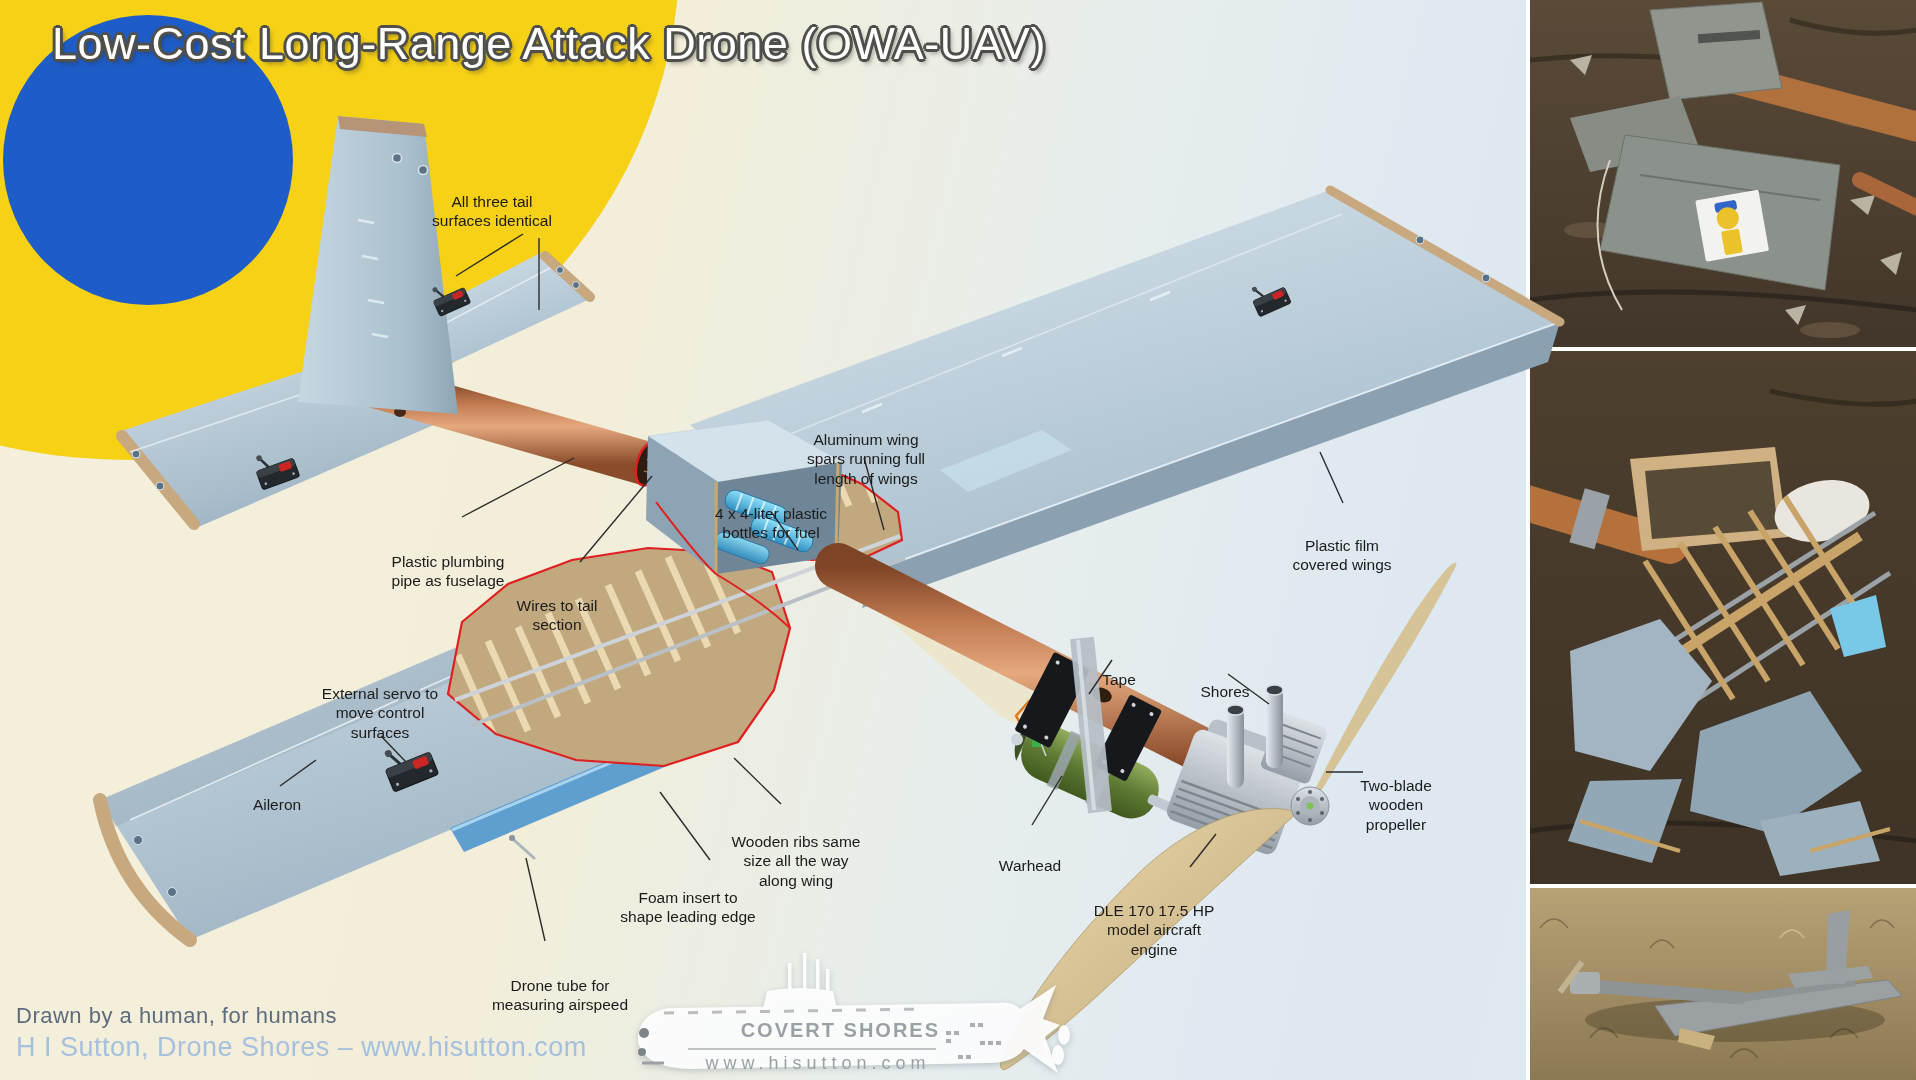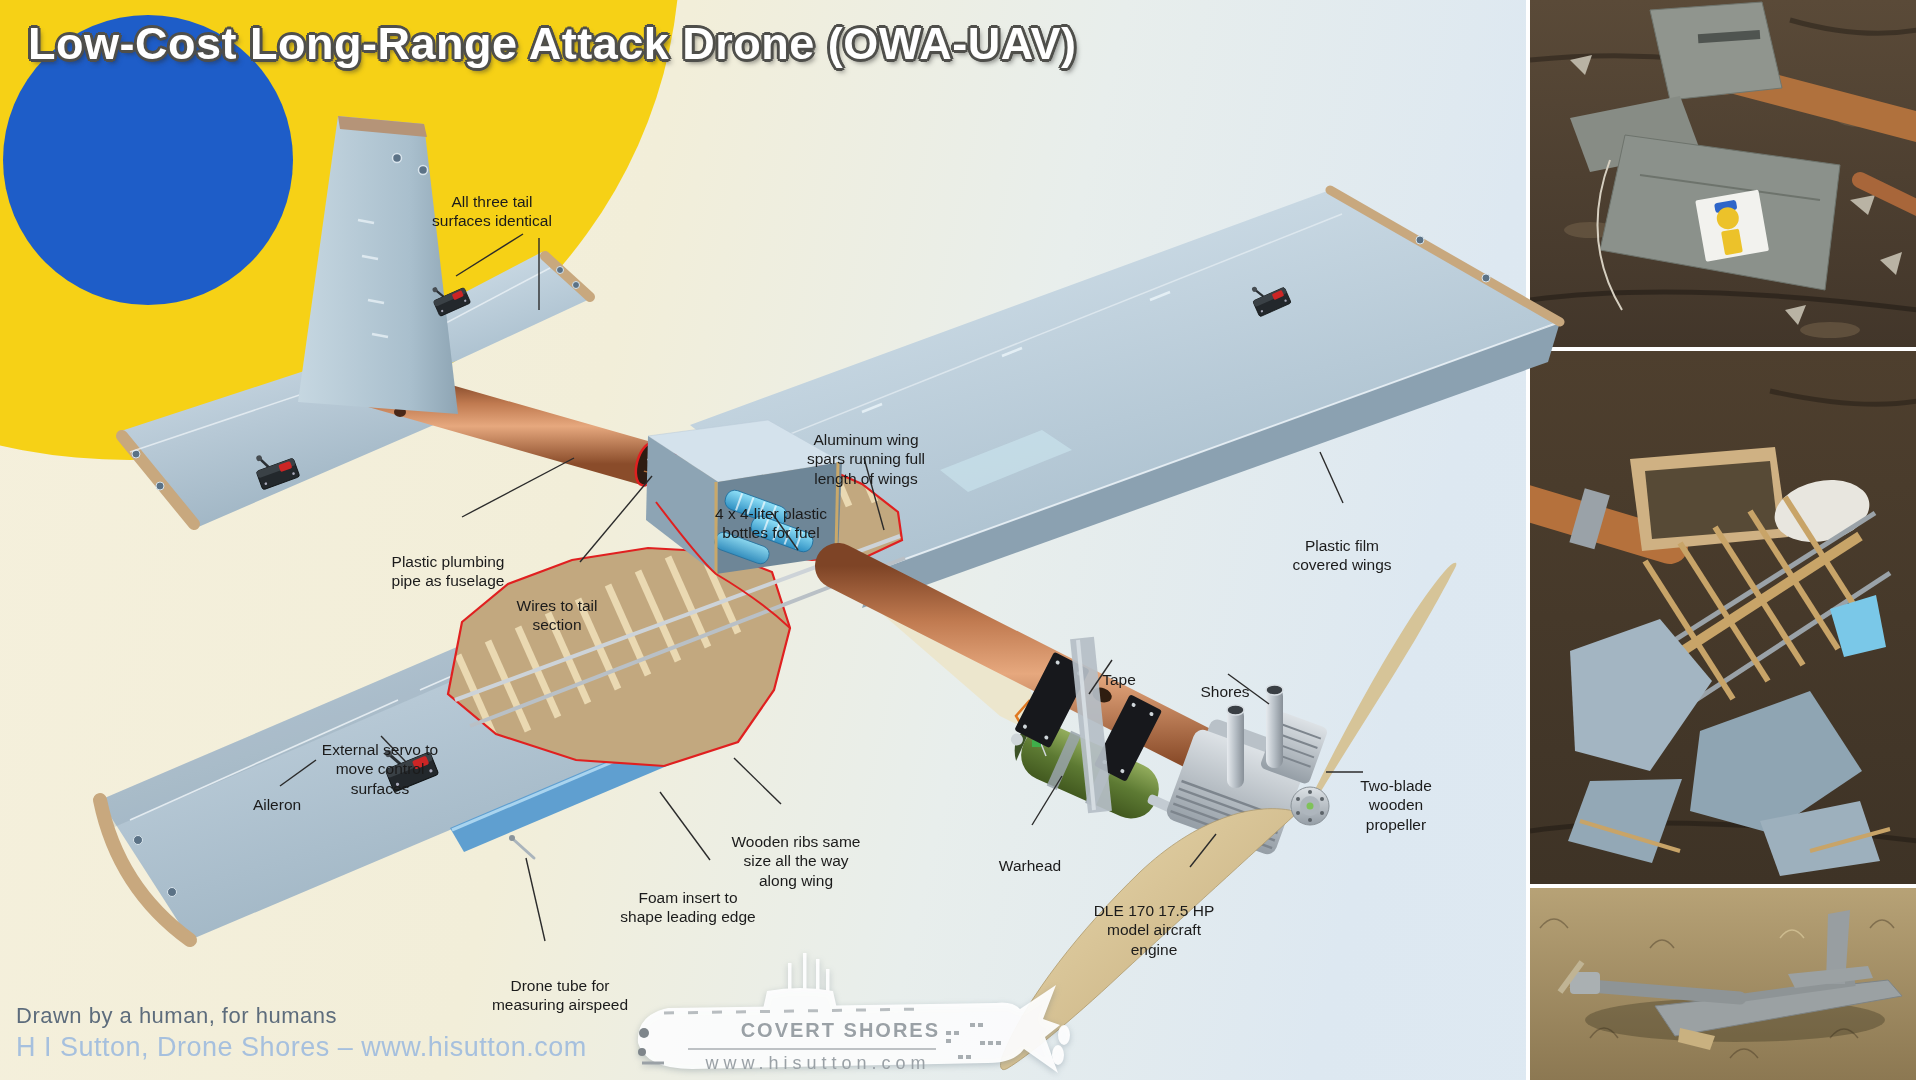--- a/index.html
+++ b/index.html
@@ -3,22 +3,22 @@
 <meta charset="utf-8">
 <style>
   html,body{margin:0;padding:0;background:#222;}
   .canvas{position:relative;width:1916px;height:1080px;overflow:hidden;
     font-family:"Liberation Sans",sans-serif;
     background:linear-gradient(103deg,#f5f0dc 0%,#f2eed9 32%,#e8eeec 52%,#dde8f1 72%,#dfeaf3 100%);}
   .blob-yellow{position:absolute;left:-420px;top:-560px;width:1100px;height:1020px;
     border-radius:50%;background:#f6d116;z-index:1;}
   .circle-blue{position:absolute;left:3px;top:15px;width:290px;height:290px;
     border-radius:50%;background:#1e5dc8;z-index:2;}
-  .title{position:absolute;left:28px;top:18px;z-index:40;
-    font-size:45px;font-weight:bold;letter-spacing:.5px;color:#fff;white-space:nowrap;
+  .title{position:absolute;left:52px;top:18px;z-index:40;
+    font-size:45px;font-weight:normal;letter-spacing:.5px;color:#fff;white-space:nowrap;
     text-shadow:-2px -2px 0 #4f4f4b,2px -2px 0 #4f4f4b,-2px 2px 0 #4f4f4b,2px 2px 0 #4f4f4b,
       -3px 0 0 #4f4f4b,3px 0 0 #4f4f4b,0 3px 0 #4f4f4b,0 -3px 0 #4f4f4b,3px 4px 5px rgba(40,40,40,.55);}
   .art{position:absolute;left:0;top:0;z-index:10;pointer-events:none;}
   .lbl{position:absolute;transform:translateX(-50%);text-align:center;z-index:20;
     font-size:15.5px;line-height:1.25;color:#1b1b1b;white-space:pre-line;margin-top:32px;}
   .photos{position:absolute;left:1526px;top:0;width:390px;height:1080px;z-index:5;
     background:#fff;border-left:2px solid #fff;}
   .photo{position:absolute;left:2px;width:388px;overflow:hidden;}
   #ph1{top:0;height:347px}
   #ph2{top:351px;height:533px}
@@ -359,21 +359,21 @@
 spars running full
 length of wings</div>
   <div class="lbl" style="left:771px;top:472px">4 x 4-liter plastic
 bottles for fuel</div>
   <div class="lbl" style="left:448px;top:520px">Plastic plumbing
 pipe as fuselage</div>
   <div class="lbl" style="left:557px;top:564px">Wires to tail
 section</div>
   <div class="lbl" style="left:1342px;top:504px">Plastic film
 covered wings</div>
-  <div class="lbl" style="left:380px;top:708px">External servo to
+  <div class="lbl" style="left:380px;top:652px">External servo to
 move control
 surfaces</div>
   <div class="lbl" style="left:277px;top:763px">Aileron</div>
   <div class="lbl" style="left:796px;top:800px">Wooden ribs same
 size all the way
 along wing</div>
   <div class="lbl" style="left:688px;top:856px">Foam insert to
 shape leading edge</div>
   <div class="lbl" style="left:560px;top:944px">Drone tube for
 measuring airspeed</div>

